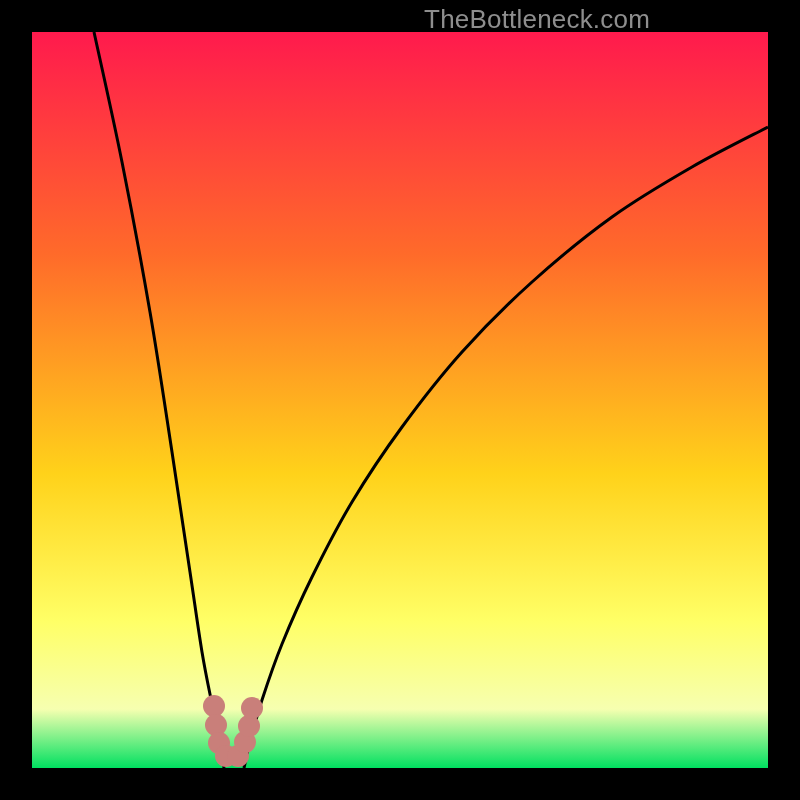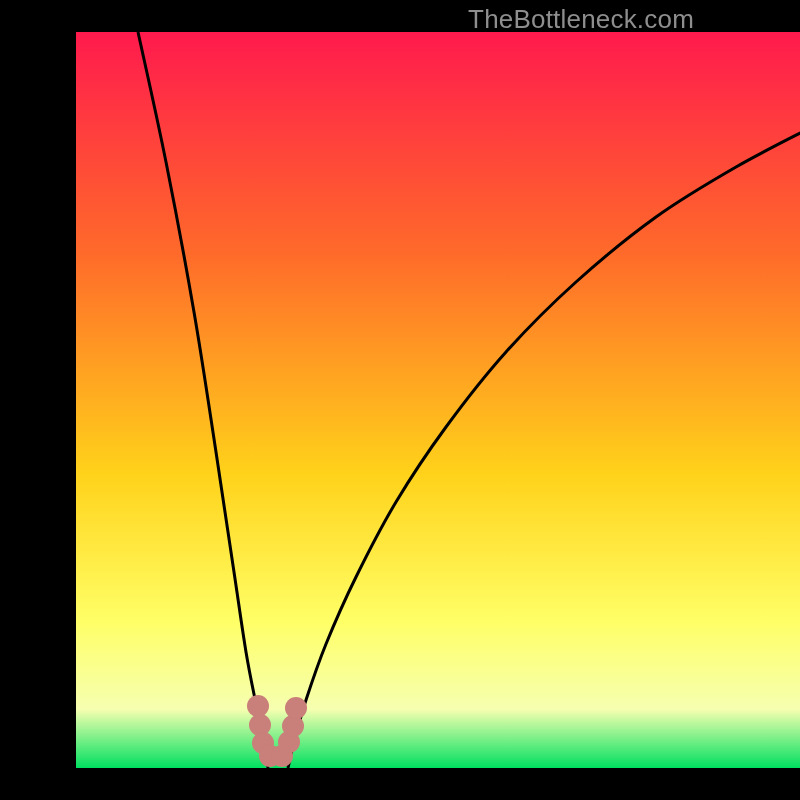--- a/index.html
+++ b/index.html
@@ -10,21 +10,20 @@
     background: #000;
     overflow: hidden;
   }
   .frame {
     position: absolute;
     top: 0;
     left: 0;
     width: 660px;
     height: 800px;
     background: #000;
-    margin-left: 44px;
   }
   .plot {
     position: absolute;
     top: 32px;
     left: 32px;
     width: 736px;
     height: 736px;
   }
   .plot svg {
     display: block;

